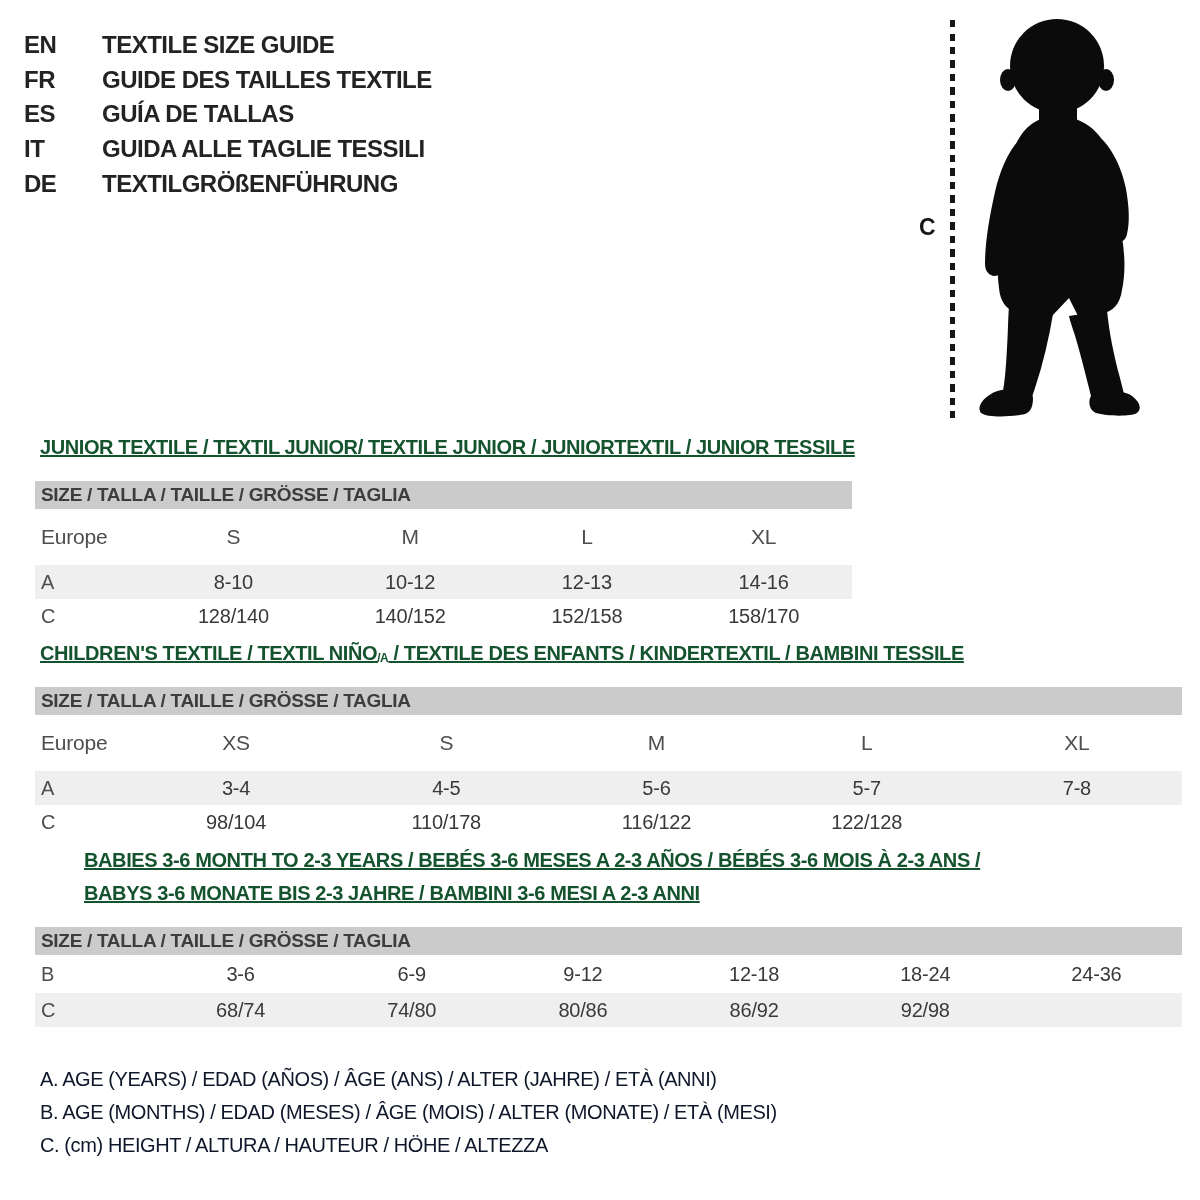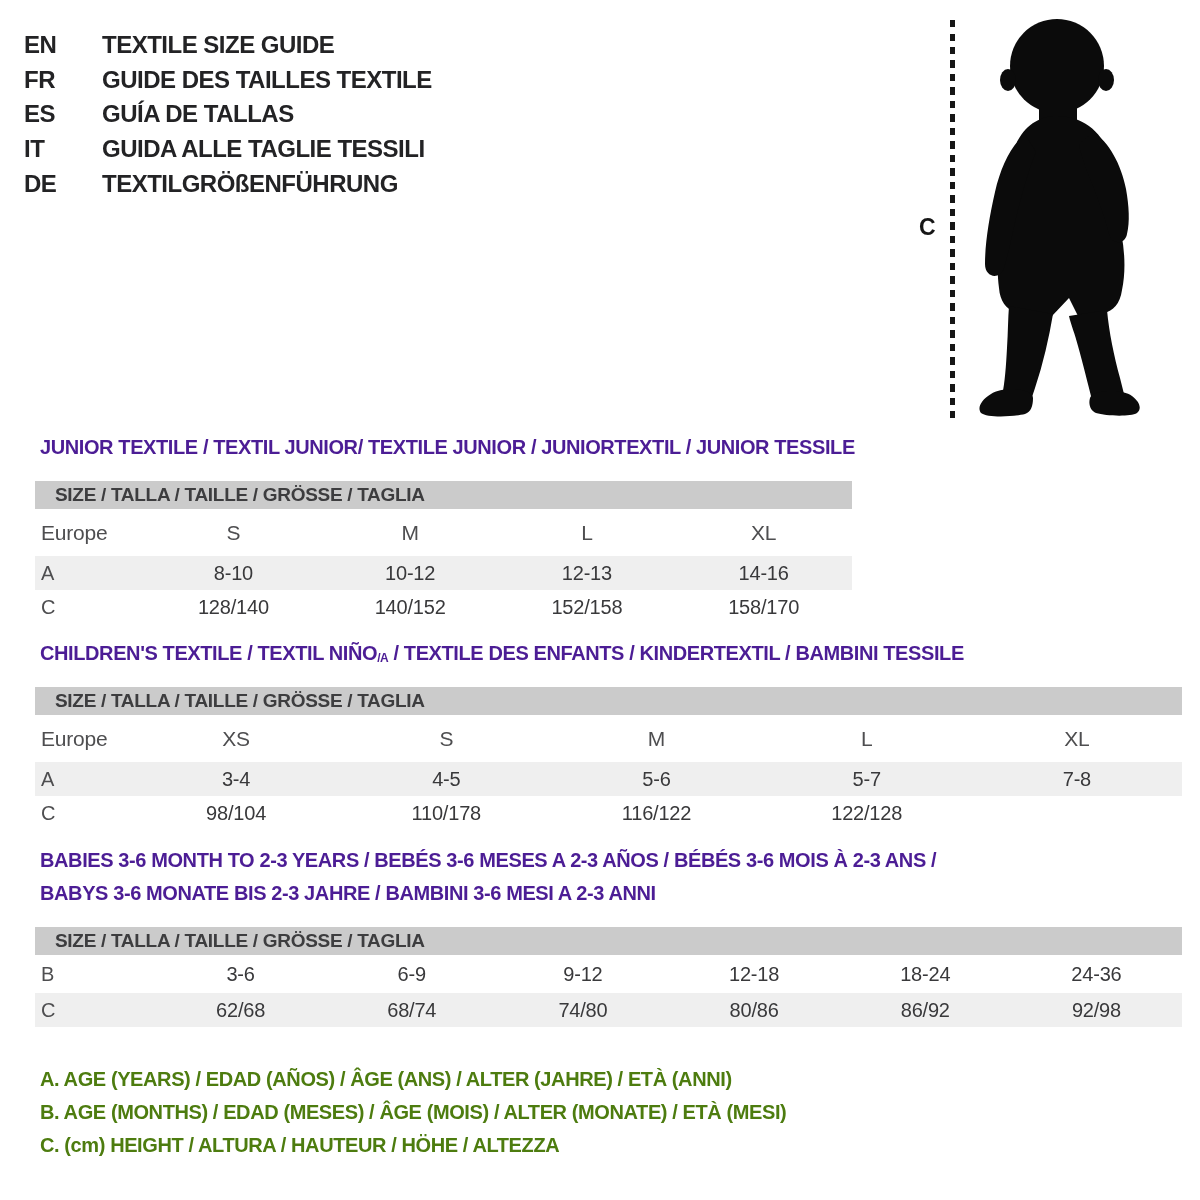--- a/index.html
+++ b/index.html
@@ -16,54 +16,54 @@
 
   
   .figure{position:absolute;left:905px;top:14px;width:260px;height:408px;}
   .dash{position:absolute;left:45px;top:6px;width:5px;height:398px;
         background:repeating-linear-gradient(to bottom,#161616 0 7px,transparent 7px 13.5px);}
   .height-label{position:absolute;left:14px;top:200px;font-size:23px;font-weight:bold;color:#161616;}
   .baby{position:absolute;left:70px;top:0;}
 
   
   .section-title{position:absolute;left:40px;font-size:20px;font-weight:bold;
-                 letter-spacing:-0.4px;color:#4c1d95;white-space:nowrap;}
+                 letter-spacing:-0.4px;color:#14532d;white-space:nowrap;text-decoration:underline;}
   #title-junior{top:436px;}
   #title-children{top:642px;}
-  #title-babies{top:844px;line-height:33px;}
+  #title-babies{top:844px;line-height:33px;margin-left:44px;}
   .subscript{font-size:12px;vertical-align:-2px;font-weight:bold;}
 
   
   .size-bar{position:absolute;left:35px;height:28px;line-height:28px;background:#cbcbcb;
             font-weight:bold;font-size:19px;letter-spacing:-0.3px;color:#3d3d3f;
-            padding-left:20px;box-sizing:border-box;white-space:nowrap;}
+            padding-left:6px;box-sizing:border-box;white-space:nowrap;}
   #bar-junior{top:481px;width:817px;}
   #bar-children{top:687px;width:1147px;}
   #bar-babies{top:927px;width:1147px;}
 
   
   .tbl{position:absolute;left:35px;}
   #tbl-junior{top:509px;width:817px;}
   #tbl-children{top:715px;width:1147px;}
   #tbl-babies{top:956px;width:1147px;}
   .grid{display:grid;}
   .g5{grid-template-columns:110px repeat(4,1fr);}
   .g6{grid-template-columns:96px repeat(5,1fr);}
   .g7{grid-template-columns:120px repeat(6,1fr);}
-  .row-h{height:47px;}
+  .row-h{height:56px;}
   .row-d{height:34px;}
   .shaded{background:#efefef;}
   .cell{display:flex;align-items:center;justify-content:center;
         font-size:20px;letter-spacing:-0.2px;color:#39393b;white-space:nowrap;}
   .cell.first{justify-content:flex-start;padding-left:6px;color:#4e4e50;}
   .hdr .cell{font-size:21px;color:#4e4e50;}
 
   
-  .notes{position:absolute;left:40px;top:1063px;font-weight:bold;font-size:20px;
-         letter-spacing:-0.4px;line-height:33px;color:#4d7c0f;white-space:nowrap;}
+  .notes{position:absolute;left:40px;top:1063px;font-weight:normal;font-size:20px;
+         letter-spacing:-0.4px;line-height:33px;color:#0f172a;white-space:nowrap;}
 </style>
 </head>
 <body>
 
 <div class="canvas">
 
   <div class="lang-block">
     <div class="lang-row">
       <span class="lang-code">EN</span>
       <span class="lang-title">TEXTILE SIZE GUIDE</span>
@@ -172,21 +172,20 @@
       <div class="cell first">B</div>
       <div class="cell">3-6</div>
       <div class="cell">6-9</div>
       <div class="cell">9-12</div>
       <div class="cell">12-18</div>
       <div class="cell">18-24</div>
       <div class="cell">24-36</div>
     </div>
     <div class="grid g7 row-d shaded">
       <div class="cell first">C</div>
-      <div class="cell">62/68</div>
       <div class="cell">68/74</div>
       <div class="cell">74/80</div>
       <div class="cell">80/86</div>
       <div class="cell">86/92</div>
       <div class="cell">92/98</div>
     </div>
   </div>
 
   <div class="notes">
     <div>A. AGE (YEARS) / EDAD (AÑOS) / ÂGE (ANS) / ALTER (JAHRE) / ETÀ (ANNI)</div>

